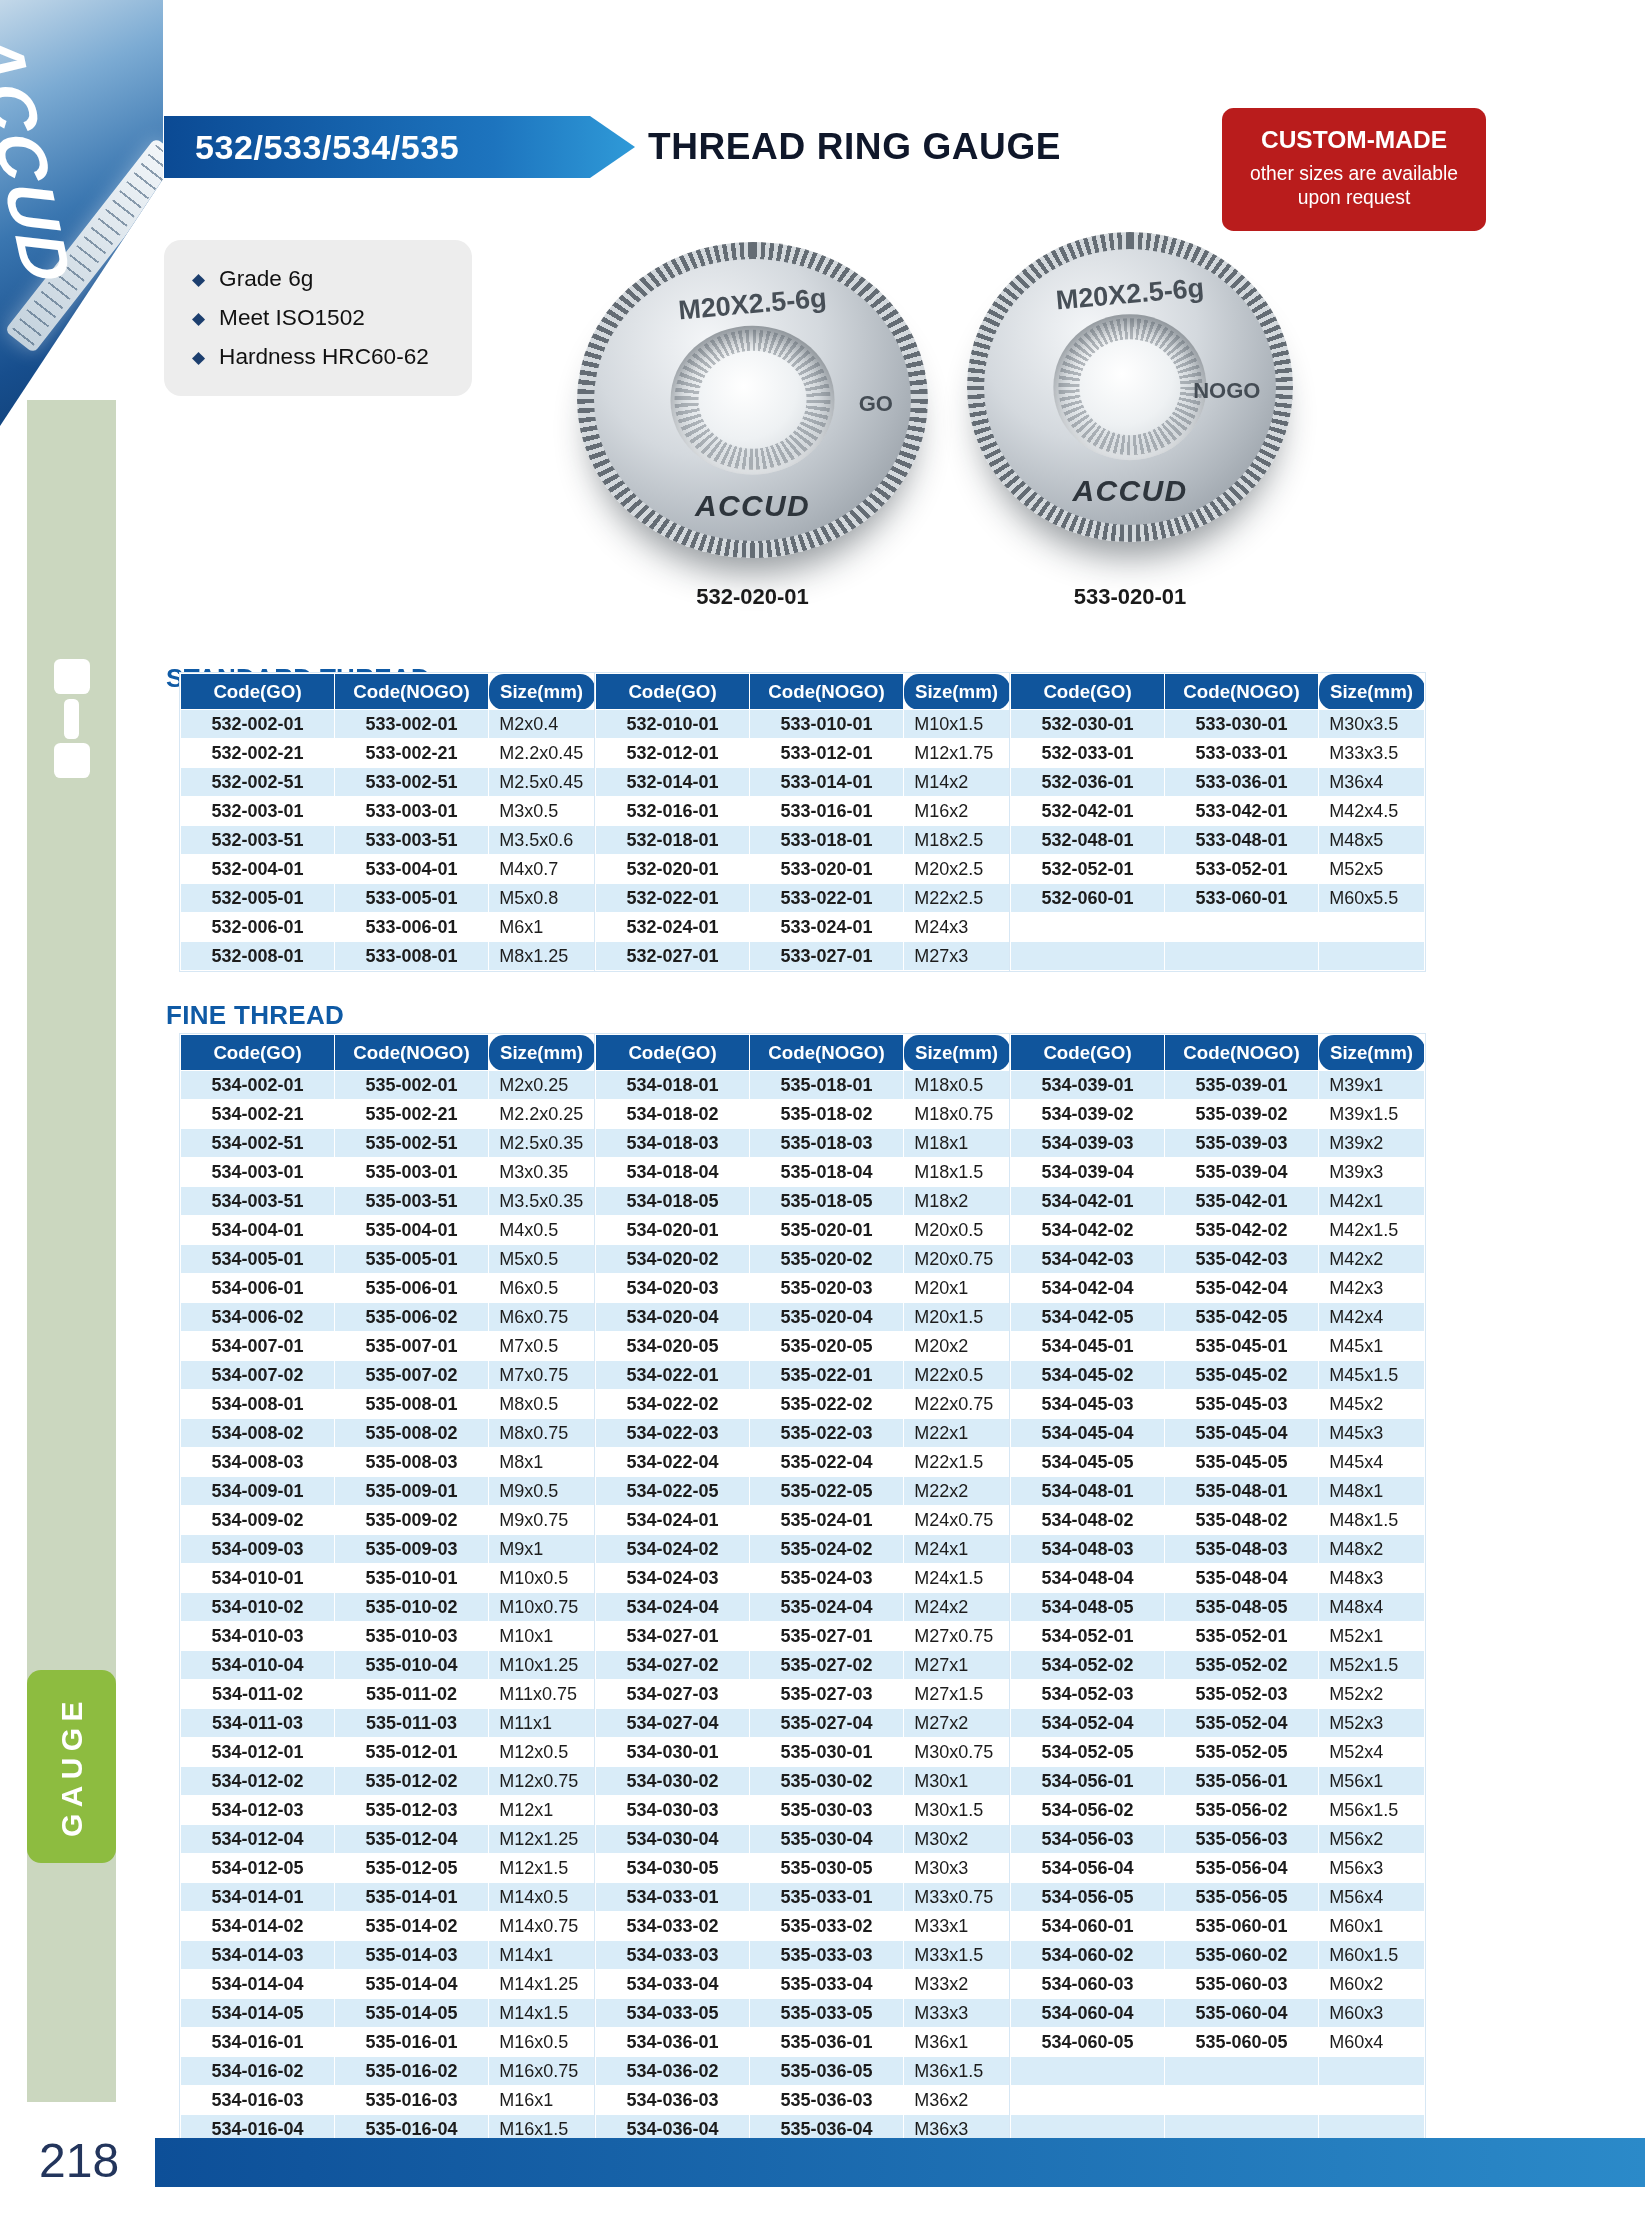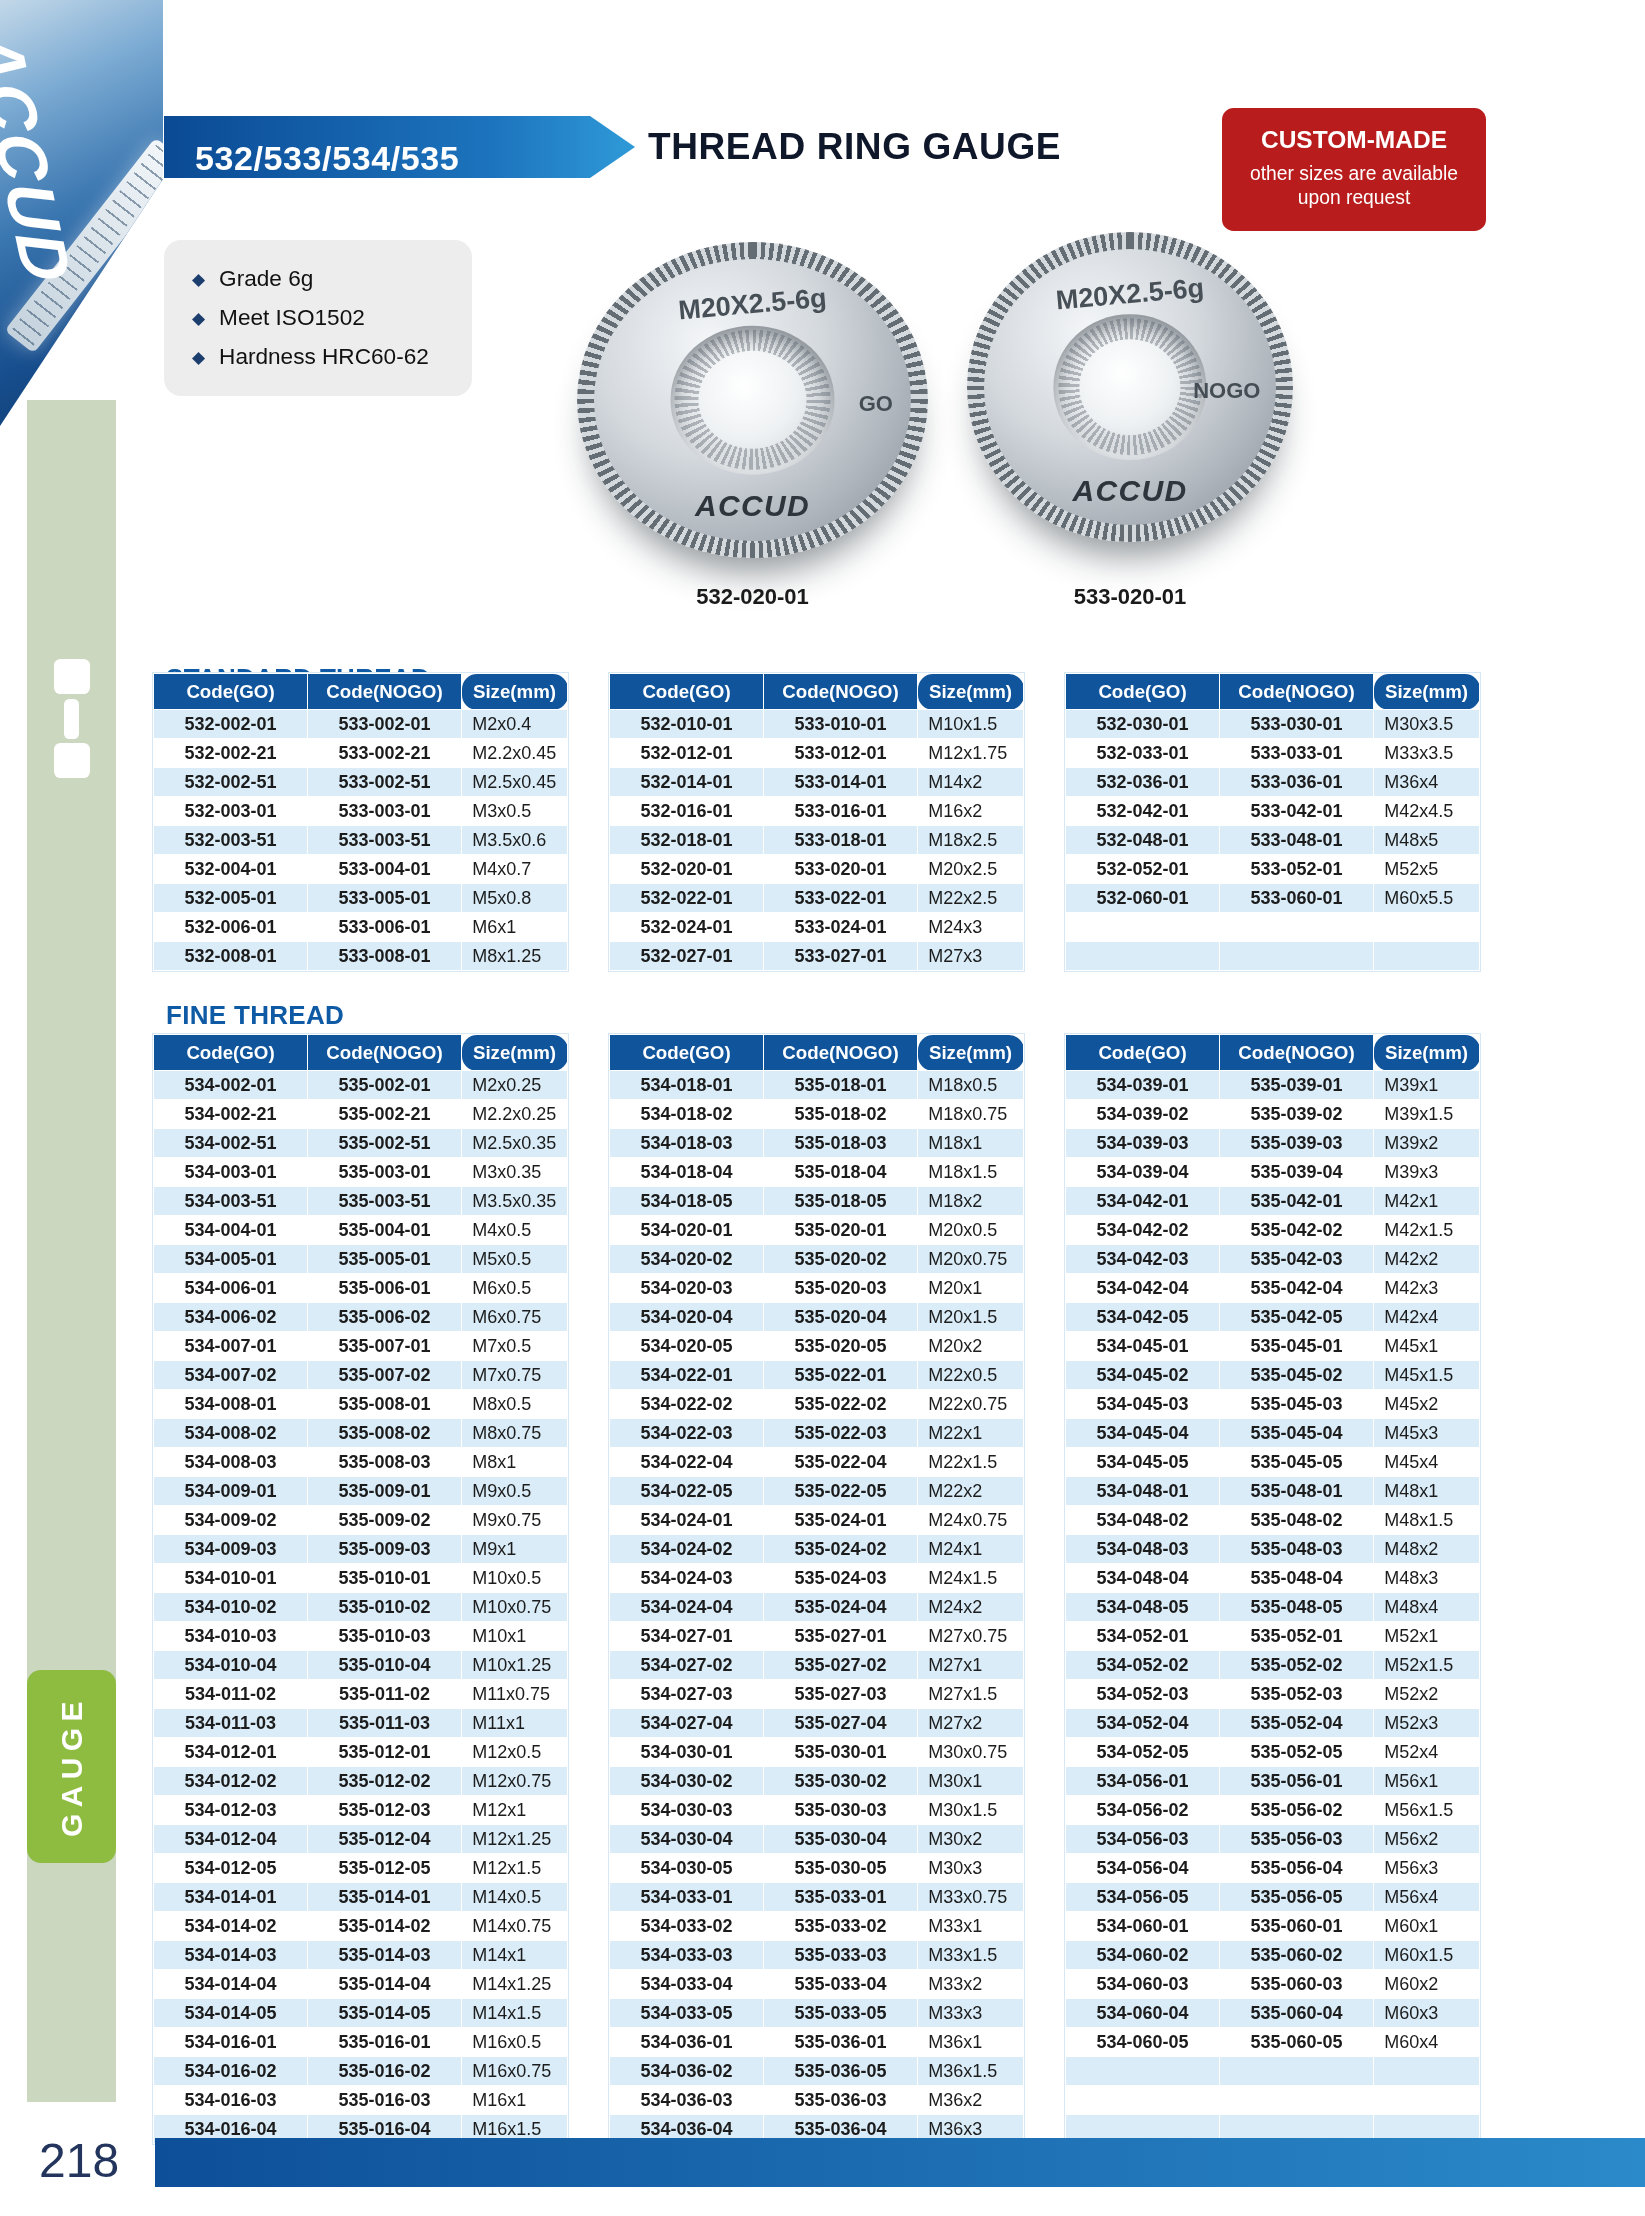--- a/index.html
+++ b/index.html
@@ -44,21 +44,21 @@
     writing-mode:vertical-rl;transform:rotate(180deg);
     color:#fff;font-size:30px;font-weight:bold;letter-spacing:6.4px;
   }
   .page-number{position:absolute;left:39px;top:2136px;height:49px;line-height:49px;font-size:48px;color:#23355c;}
 
   
   .banner{
     position:absolute;left:164px;top:116px;width:471px;height:62px;
     background:linear-gradient(90deg,#0b4a94 0%,#1d74be 70%,#2f9ad8 100%);
     clip-path:polygon(0 0,calc(100% - 45px) 0,100% 50%,calc(100% - 45px) 100%,0 100%);
-    display:flex;align-items:flex-end;padding-left:31px;box-sizing:border-box;
+    display:flex;align-items:center;padding-left:31px;box-sizing:border-box;
     color:#fff;font-size:34px;font-weight:bold;letter-spacing:0.6px;
   }
   .page-title{position:absolute;left:648px;top:126px;font-size:37px;font-weight:bold;color:#0f172a;letter-spacing:0.6px;}
   .badge{
     position:absolute;left:1222px;top:108px;width:264px;height:123px;background:#b91c1c;
     border-radius:11.6px;color:#fff;text-align:center;padding-top:18px;box-sizing:border-box;
   }
   .badge .l1{font-size:24.5px;font-weight:bold;margin-bottom:7.7px;}
   .badge .l2,.badge .l3{font-size:19.3px;line-height:24.5px;}
 
@@ -108,21 +108,21 @@
     font-size:30px;font-weight:bold;font-style:italic;color:#2e353c;letter-spacing:1.3px;z-index:3;
   }
   .ring-caption{position:absolute;text-align:center;font-size:22px;font-weight:bold;color:#1a1a1a;}
   #cap1{left:577px;top:584px;width:351px;}
   #cap2{left:967px;top:584px;width:326px;}
 
   
   .section-title{position:absolute;font-size:26px;font-weight:bold;color:#0f5aa5;letter-spacing:0.3px;}
   #st-title{left:166px;top:638px;margin-top:25px;}
   #ft-title{left:166px;top:1000px;}
-  .tables{position:absolute;left:153px;display:flex;gap:41px;}
+  .tables{position:absolute;left:180px;display:flex;}
   #standard-tables{top:673px;}
   #fine-tables{top:1034px;}
   table{border-collapse:collapse;width:412px;table-layout:fixed;background:#fff;outline:0.6px solid #d7e7f4;}
   th{
     background:#10559c;color:#fff;font-size:18.7px;font-weight:bold;height:35px;
     border:1.3px solid #fff;padding:0;
   }
   th:nth-child(1),th:nth-child(2){width:153px;}
   th:nth-child(3){width:105px;border-radius:15px;}
   td{font-size:18px;color:#1c1c1c;text-align:center;border:1.3px solid #fff;height:28px;padding:0;line-height:1;}

